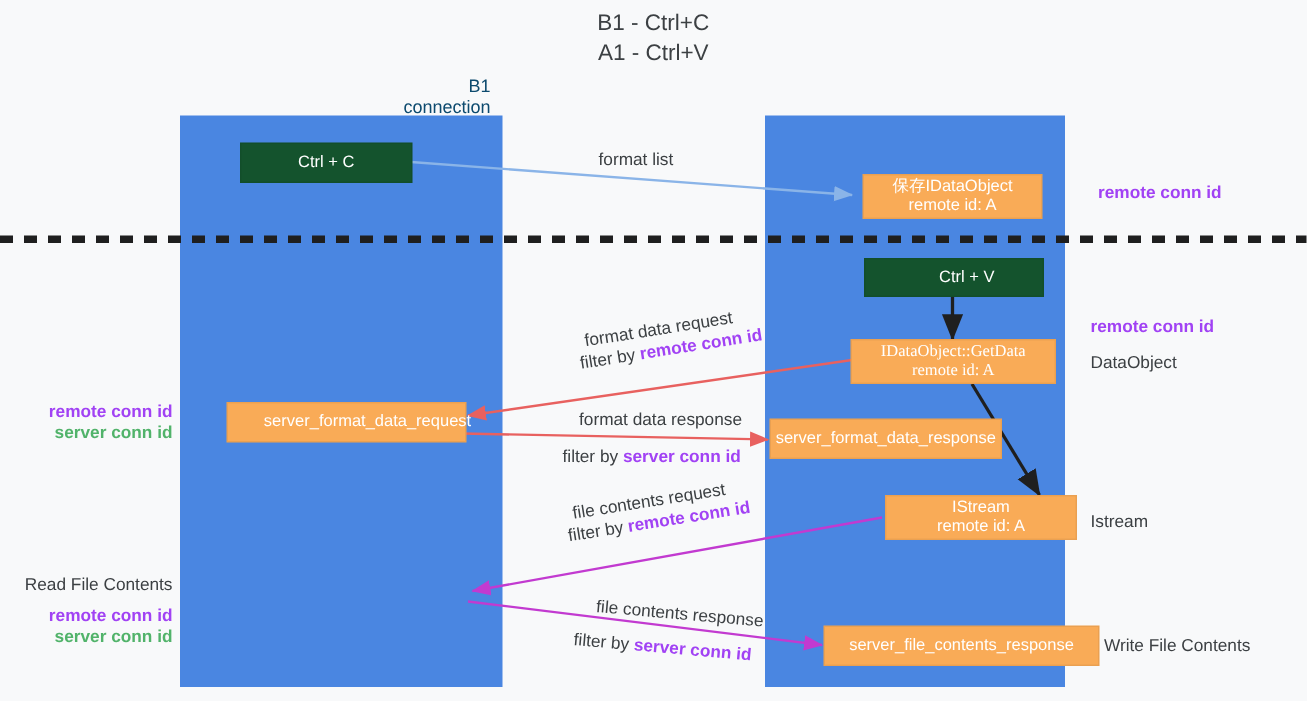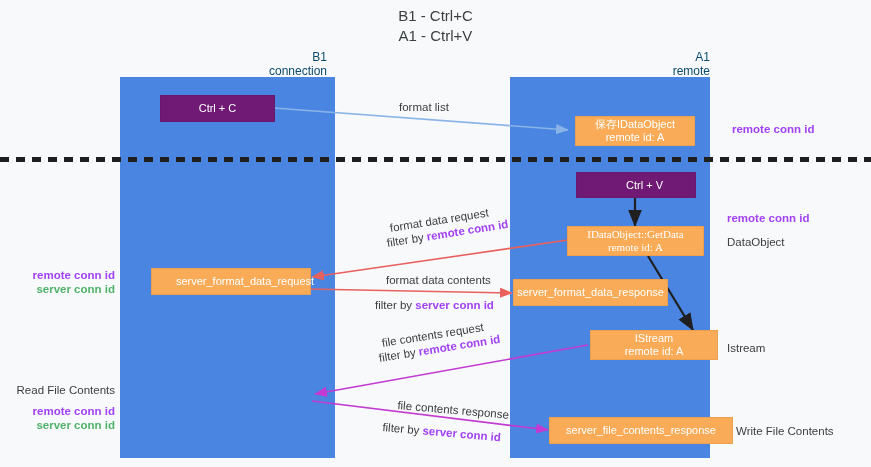--- a/index.html
+++ b/index.html
@@ -36,21 +36,21 @@
   }
 
   
   .node{
     box-sizing:border-box;
     display:flex;align-items:center;justify-content:center;
     flex-direction:column;
     color:#ffffff;font-size:11px;line-height:13px;text-align:center;
     border:1px solid rgba(0,0,0,0.06);
   }
-  .node.green{background:#701a75;align-items:center;}
+  .node.green{background:#14532d;align-items:center;}
   .node.orange{background:#f9ab57;}
 
   
   .ann{font-size:11.5px;line-height:14px;color:#3c4043;}
   .ann .purple{color:#a142f4;font-weight:bold;}
   .ann .green{color:#51b36a;font-weight:bold;}
   .ann .plain{color:#3c4043;}
   .ann.right{text-align:left;}
   .ann.leftcol{text-align:right;width:140px;}
 
@@ -69,24 +69,20 @@
 
   <div class="abs title">
     <div>B1 - Ctrl+C</div>
     <div>A1 - Ctrl+V</div>
   </div>
 
   <div class="abs colhead" style="left:127px;top:50px;width:200px;">
     <div>B1</div>
     <div>connection</div>
   </div>
-  <div class="abs colhead" style="left:510px;top:50px;width:200px;">
-    <div>A1</div>
-    <div>remote</div>
-  </div>
 
   <div class="abs lane" id="lane-b1"></div>
   <div class="abs lane" id="lane-a1"></div>
 
   <svg class="edges" viewBox="0 0 871 467">
     <defs>
       <marker id="ah-blue" markerWidth="9" markerHeight="9" refX="7.5" refY="3.2" orient="auto">
         <path d="M0,0 L8,3.2 L0,6.4 z" fill="#8ab4e8"></path>
       </marker>
       <marker id="ah-red" markerWidth="9" markerHeight="9" refX="7.5" refY="3.2" orient="auto">
@@ -159,21 +155,21 @@
     <div class="elabel rot-a">
       <span>format data request</span>
     </div>
   </div>
   <div class="abs" style="left:386px;top:237px;">
     <div class="elabel rot-a">
       <span>filter by </span><b class="purple">remote conn id</b>
     </div>
   </div>
 
-  <div class="abs elabel" style="left:386px;top:274px;">format data contents</div>
+  <div class="abs elabel" style="left:386px;top:274px;">format data response</div>
   <div class="abs elabel" style="left:375px;top:299px;">
     <span>filter by </span><b class="purple">server conn id</b>
   </div>
 
   <div class="abs" style="left:381px;top:337px;">
     <div class="elabel rot-b">
       <span>file contents request</span>
     </div>
   </div>
   <div class="abs" style="left:378px;top:352px;">

